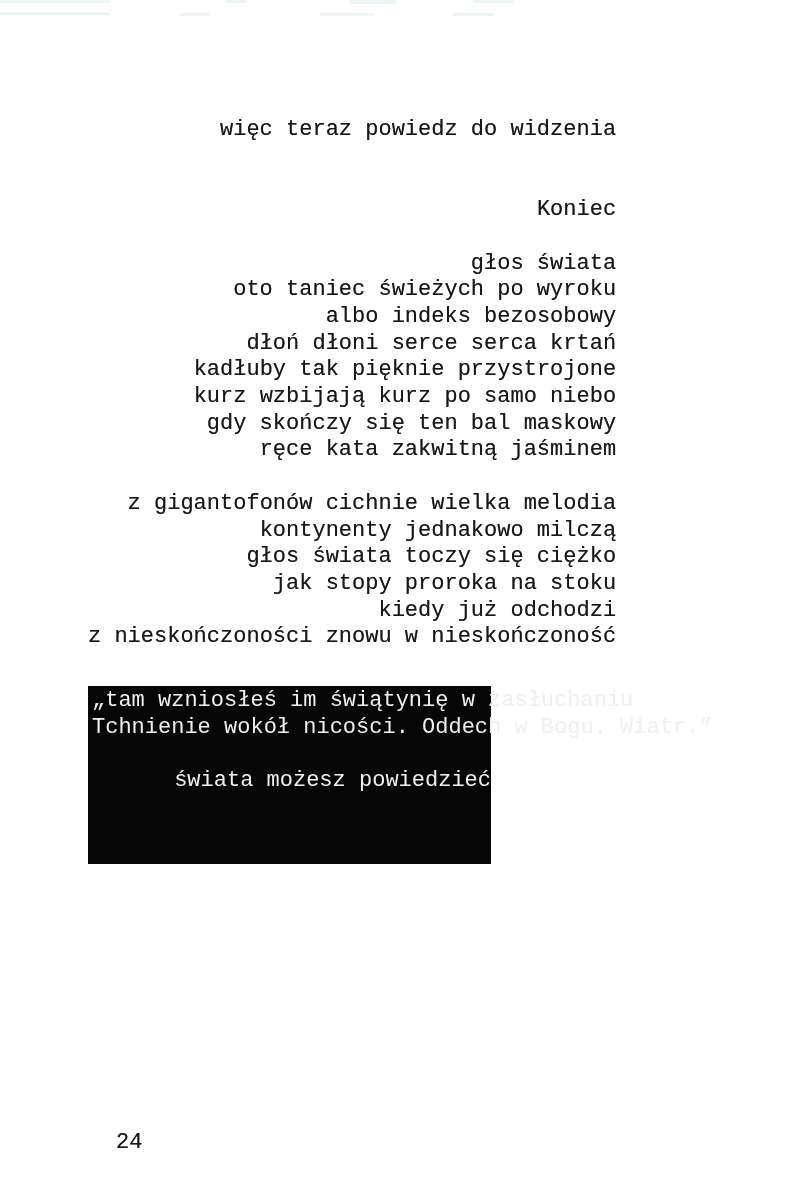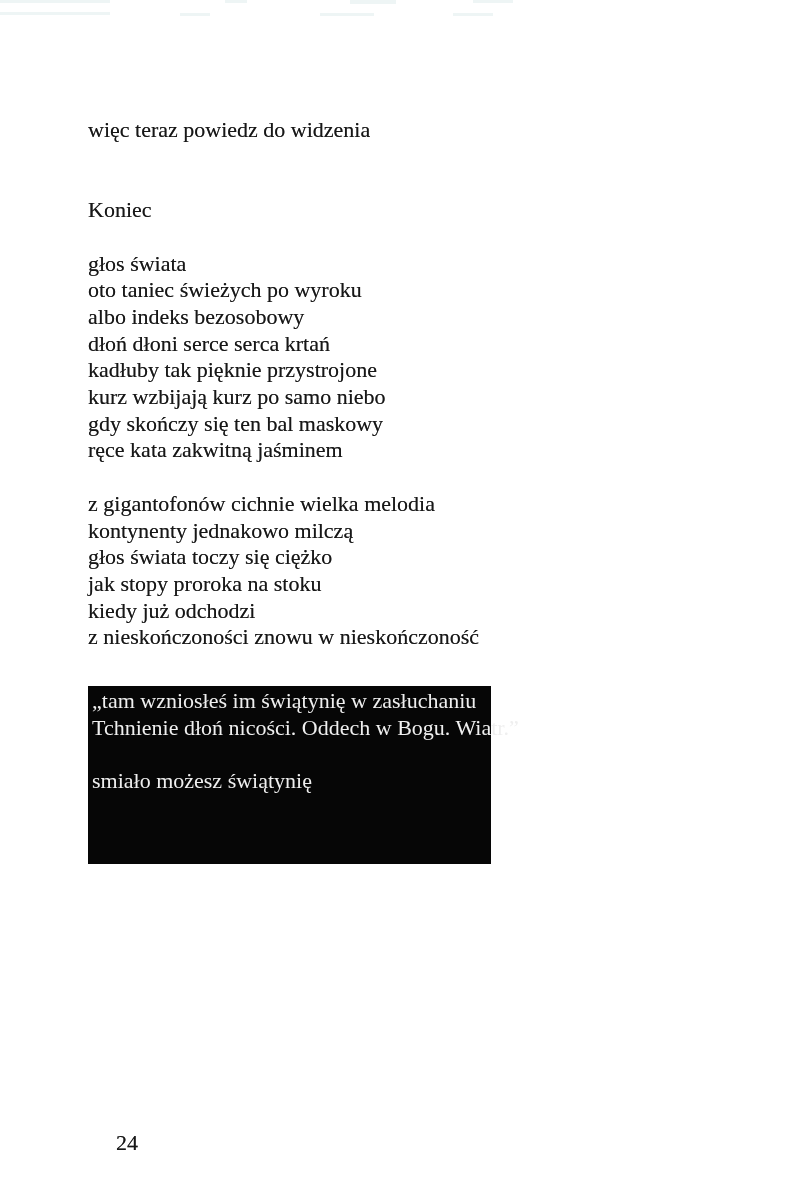--- a/index.html
+++ b/index.html
@@ -2,22 +2,23 @@
 <html><head>
 <meta charset="utf-8">
 <style>
   html, body { margin: 0; padding: 0; background: #ffffff; }
   .page {
     position: relative;
     width: 800px;
     height: 1200px;
     background: #ffffff;
     overflow: hidden;
-    font-family: Liberation Serif, serif;
+    font-family: Liberation Mono, monospace;
     color: #171717;
+    text-align: right;
   }
   .poem {
     position: absolute;
     left: 88px;
     top: 117px;
     font-size: 22px;
     line-height: 26.7px;
     white-space: pre;
     text-shadow: 0 0 0.5px rgba(0,0,0,0.55);
   }
@@ -54,17 +55,17 @@
   <div class="streak" style="left:0px; top:12px; width:110px; height:3px;"></div>
   <div class="streak" style="left:180px; top:13px; width:30px; height:3px;"></div>
   <div class="streak" style="left:225px; top:0px; width:22px; height:3px;"></div>
   <div class="streak" style="left:320px; top:13px; width:54px; height:3px;"></div>
   <div class="streak" style="left:350px; top:0px; width:46px; height:4px;"></div>
   <div class="streak" style="left:453px; top:13px; width:40px; height:3px;"></div>
   <div class="streak" style="left:473px; top:0px; width:40px; height:3px;"></div>
 
   <div class="poem"><div class="line">więc teraz powiedz do widzenia</div><div class="line">&nbsp;</div><div class="line">&nbsp;</div><div class="line">Koniec</div><div class="line">&nbsp;</div><div class="line">głos świata</div><div class="line">oto taniec świeżych po wyroku</div><div class="line">albo indeks bezosobowy</div><div class="line">dłoń dłoni serce serca krtań</div><div class="line">kadłuby tak pięknie przystrojone</div><div class="line">kurz wzbijają kurz po samo niebo</div><div class="line">gdy skończy się ten bal maskowy</div><div class="line">ręce kata zakwitną jaśminem</div><div class="line">&nbsp;</div><div class="line">z gigantofonów cichnie wielka melodia</div><div class="line">kontynenty jednakowo milczą</div><div class="line">głos świata toczy się ciężko</div><div class="line">jak stopy proroka na stoku</div><div class="line">kiedy już odchodzi</div><div class="line">z nieskończoności znowu w nieskończoność</div></div>
 
-  <div class="inverted" style="background: rgb(6, 6, 6); color: rgb(239, 239, 239);"><div class="line">„tam wzniosłeś im świątynię w zasłuchaniu</div><div class="line">Tchnienie dłoń nicości. Oddech w Bogu. Wiatr.”</div><div class="line">&nbsp;</div><div class="line">smiało możesz świątynię</div></div>
+  <div class="inverted" style="background: rgb(6, 6, 6); color: rgb(239, 239, 239);"><div class="line">„tam wzniosłeś im świątynię w zasłuchaniu</div><div class="line">Tchnienie wokół nicości. Oddech w Bogu. Wiatr.”</div><div class="line">&nbsp;</div><div class="line">świata możesz powiedzieć</div></div>
 
   <div class="pagenum">24</div>
 
 </div>
 
 </body></html>

